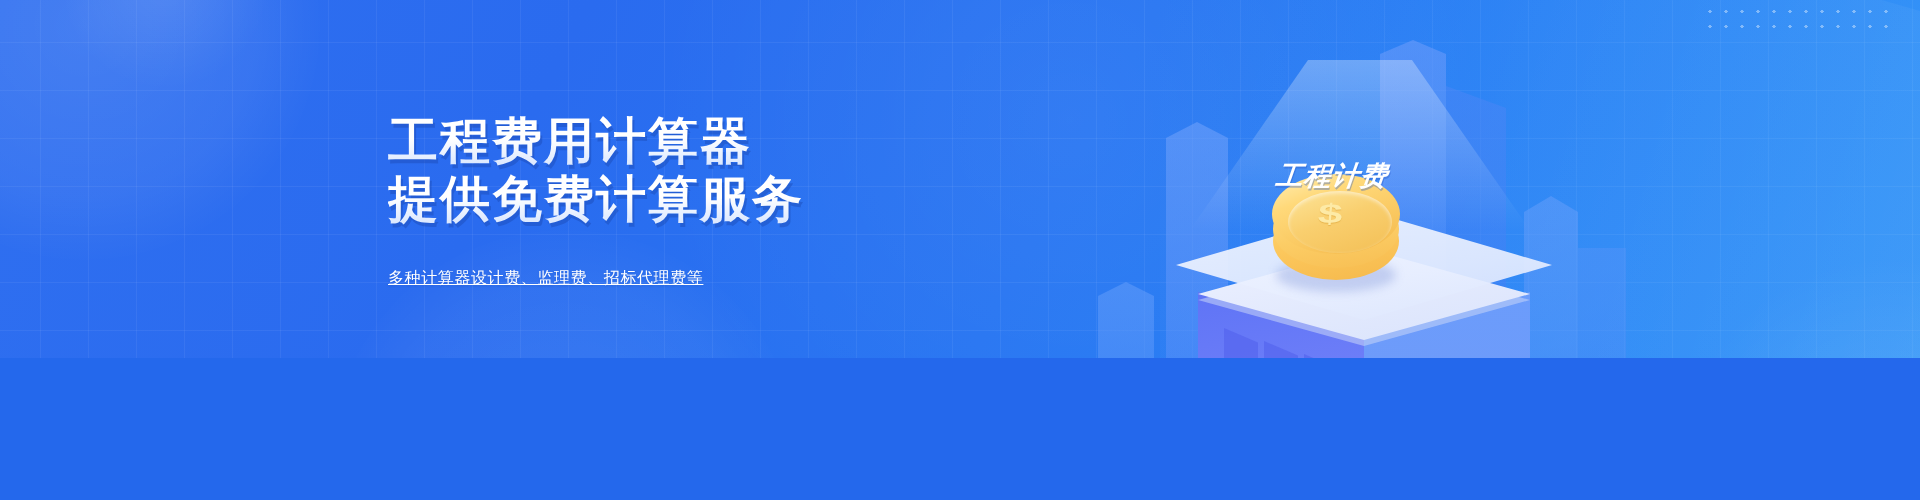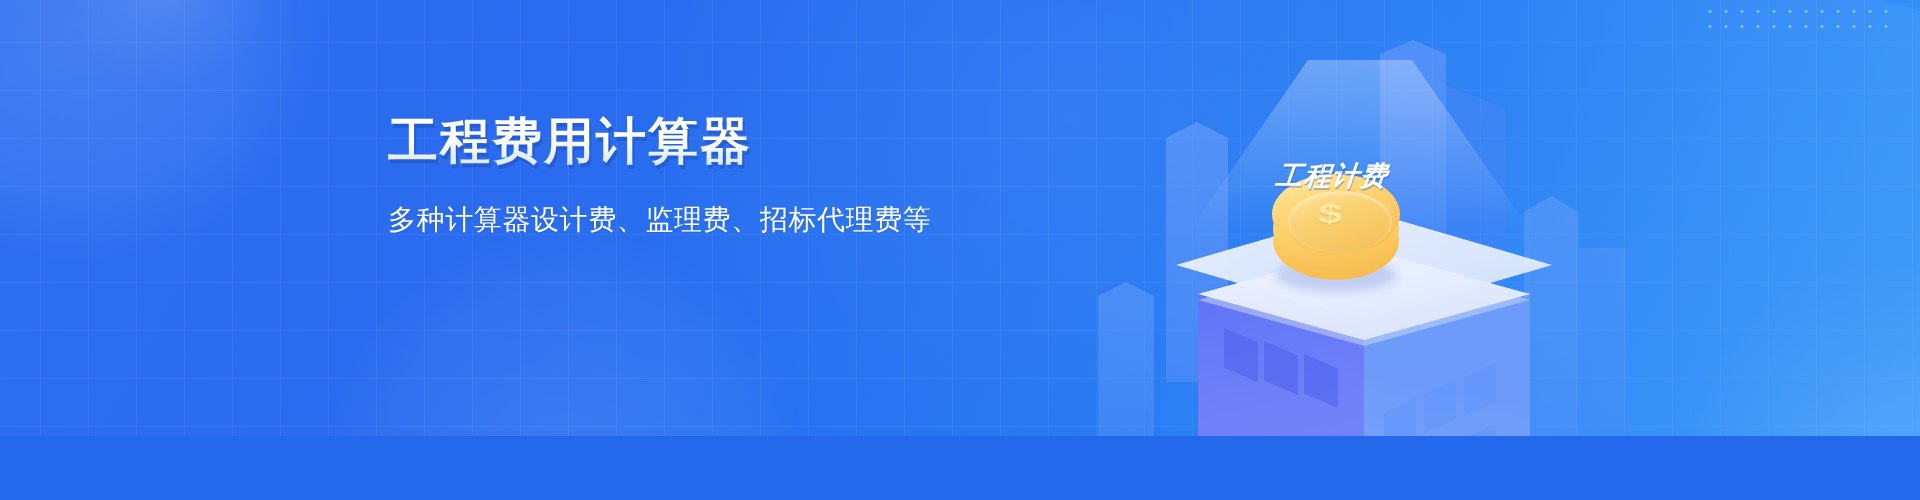--- a/index.html
+++ b/index.html
@@ -4,21 +4,21 @@
 <style>
   * { margin:0; padding:0; box-sizing:border-box; }
   html,body{ width:1920px; height:500px; overflow:hidden; }
   body{
     font-family:"Liberation Sans","DejaVu Sans",sans-serif;
     background:#2468ec;
   }
 
   
   .banner{
-    position:relative; width:1920px; height:436px; overflow:hidden;
+    position:relative; width:1920px; height:358px; overflow:hidden;
     background:linear-gradient(118deg,#2f6ff0 0%,#2a6bef 28%,#2775f2 55%,#1f8bf7 100%);
   }
 
   
   .grid{
     position:absolute; inset:0;
     background-image:
       linear-gradient(to right, rgba(255,255,255,.055) 1px, transparent 1px),
       linear-gradient(to bottom, rgba(255,255,255,.055) 1px, transparent 1px);
     background-size:48px 48px;
@@ -61,23 +61,24 @@
     font-size:50px; line-height:58px; font-weight:700; letter-spacing:2px;
     background:linear-gradient(180deg,#ffffff 0%,#ffffff 46%,#d3e3ff 100%);
     -webkit-background-clip:text; background-clip:text;
     color:transparent; -webkit-text-fill-color:transparent;
     filter:drop-shadow(2px 4px 0 rgba(26,72,176,.42));
     white-space:nowrap;
   }
 
   .subcopy{ margin-top:30px; }
   .subline{
-    font-size:28px; line-height:40px; color:#ffffff; letter-spacing:.6px;
+    font-size:16px; line-height:40px; color:#ffffff; letter-spacing:.6px;
     white-space:nowrap; font-weight:400;
     text-shadow:0 1px 2px rgba(24,70,175,.22);
+    text-decoration:underline;
   }
 
   
   .dots{ position:absolute; left:660px; top:478px; display:flex; gap:12px; }
   .dot{ width:9px; height:9px; border-radius:50%; background:rgba(255,255,255,.45); }
   .dot.active{ background:rgba(255,255,255,.78); }
 
   
   .illus{ position:absolute; left:1080px; top:0; width:560px; height:500px; }
 
@@ -192,20 +193,21 @@
   <div class="sheen"></div>
   <div class="sheen2"></div>
   <div class="glow glow-tl"></div>
   <div class="glow glow-tl2"></div>
   <div class="glow glow-bl"></div>
   <div class="glow glow-br"></div>
   <div class="dots-matrix"></div>
 
   <div class="copy">
     <div class="headline">工程费用计算器</div>
+    <div class="headline">提供免费计算服务</div>
     <div class="subcopy">
       <div class="subline">多种计算器设计费、监理费、招标代理费等</div>
     </div>
   </div>
 
   <div class="illus">
 
     <div class="tower t-c"></div>
     <div class="tower t-d"></div>
     <div class="tower t-a"></div>

